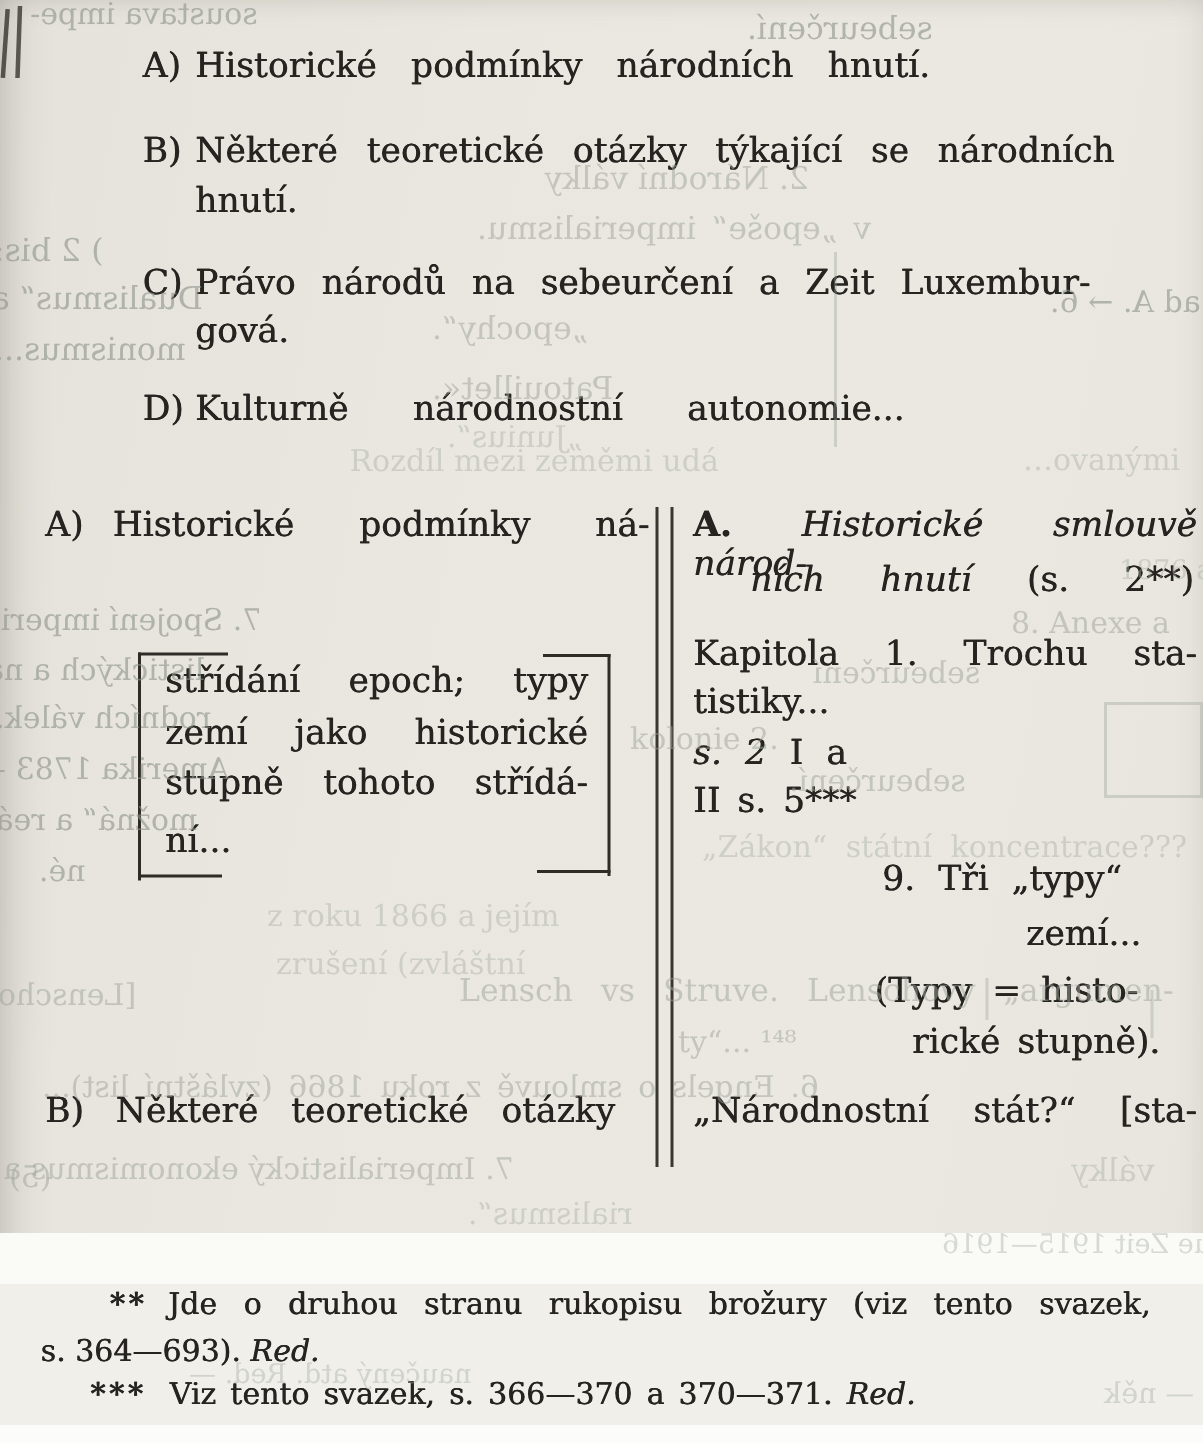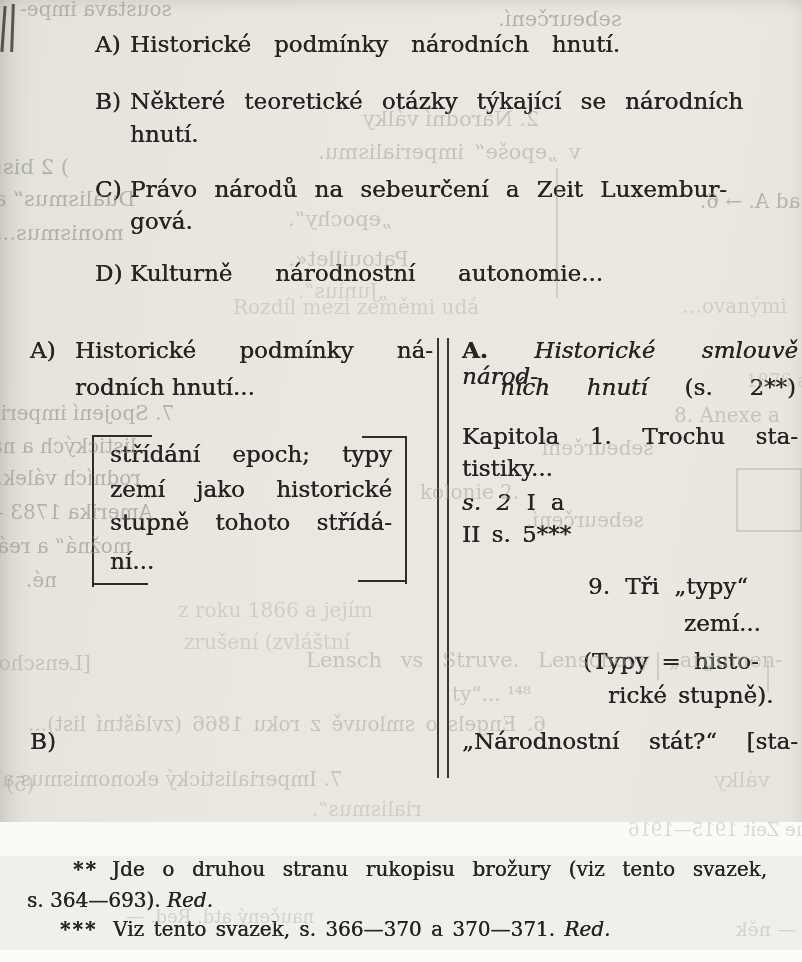--- a/index.html
+++ b/index.html
@@ -49,36 +49,36 @@
 
   <div class="abs t" style="left:95px;top:176px;">C)</div>
   <div class="abs t just" style="left:130px;top:176px;width:597px;">Právo národů na sebeurčení a Zeit Luxembur-</div>
   <div class="abs t" style="left:130px;top:208px;">gová.</div>
 
   <div class="abs t" style="left:95px;top:260px;">D)</div>
   <div class="abs t just" style="left:130px;top:260px;width:473px;">Kulturně národnostní autonomie...</div>
 
   <div class="abs t" style="left:30px;top:337px;">A)</div>
   <div class="abs t just" style="left:75px;top:337px;width:358px;">Historické podmínky ná-</div>
-  <div class="abs t" style="left:75px;top:374px;">rodních hnutí...</div>
 
   <div>
     <div class="stub" style="left:92px;top:435px;width:2px;height:152px;"></div>
     <div class="stub" style="left:92px;top:435px;width:60px;height:2px;"></div>
     <div class="stub" style="left:92px;top:583px;width:56px;height:2px;"></div>
     <div class="stub" style="left:405px;top:436px;width:2px;height:148px;"></div>
     <div class="stub" style="left:362px;top:436px;width:45px;height:2px;"></div>
     <div class="stub" style="left:358px;top:580px;width:49px;height:2px;"></div>
   </div>
   <div class="abs t just" style="left:110px;top:441px;width:282px;">střídání epoch; typy</div>
   <div class="abs t just" style="left:110px;top:476px;width:282px;">zemí jako historické</div>
   <div class="abs t just" style="left:110px;top:509px;width:282px;">stupně tohoto střídá-</div>
   <div class="abs t" style="left:110px;top:548px;">ní...</div>
 
   <div class="abs t" style="left:30px;top:728px;">B)</div>
+  <div class="abs t just" style="left:77px;top:728px;width:333px;">Některé teoretické otázky</div>
 
   <div class="abs" style="left:437px;top:338px;width:8px;height:440px;border-left:2px solid #3a3632;border-right:2px solid #3a3632;"></div>
 
   <div class="abs t just" style="left:462px;top:337px;width:336px;">
     <span class="b">A.</span>
     <span class="it">Historické smlouvě národ-</span>
   </div>
   <div class="abs t just" style="left:500px;top:374px;width:296px;">
     <span class="it">ních hnutí</span>
     <span>(s. 2**)</span>
@@ -137,20 +137,21 @@
     <div class="bleed sh1 m" style="left: -16px; top: 435px; font-size: 20px;">listických a ná-</div>
     <div class="bleed sh1 m" style="left: -16px; top: 467px; font-size: 20px;">rodních válek...</div>
     <div class="bleed sh1 m" style="left: -16px; top: 501px; font-size: 20px;">Amerika 1783 —</div>
     <div class="bleed sh1 m" style="left: -16px; top: 535px; font-size: 20px;">možná“ a reál-</div>
     <div class="bleed sh1 m" style="left: 26px; top: 569px; font-size: 20px;">né.</div>
     <div class="bleed sh2" style="left: 746px; top: 371px; font-size: 18px;">1876 a 1912</div>
     <div class="bleed sh0" style="left: 674px; top: 404px; font-size: 20px;">8. Anexe a</div>
     <div class="bleed sh0 m" style="left: 542px; top: 437px; font-size: 20px;">sebeurčení</div>
     <div class="bleed sh0" style="left: 420px; top: 481px; font-size: 20px;">kolonie 2.</div>
     <div class="bleed sh0 m" style="left: 526px; top: 509px; font-size: 20px;">sebeurčení.</div>
+    <div class="bleed sh2" style="left: 468px; top: 553px; font-size: 20px; word-spacing: 6px;">„Zákon“ státní koncentrace???</div>
     <div class="bleed sh2" style="left: 178px; top: 599px; font-size: 20px;">z roku 1866 a jejím</div>
     <div class="bleed sh2" style="left: 184px; top: 631px; font-size: 20px;">zrušení (zvláštní</div>
     <div class="bleed sh0" style="left: 306px; top: 649px; font-size: 21px; word-spacing: 12px;">Lensch vs Struve. Lenschovy „argumen-</div>
     <div class="bleed sh0 m" style="left: -24px; top: 652px; font-size: 20px;">[Lenschovy</div>
     <div class="bleed sh0" style="left: 452px; top: 683px; font-size: 20px;">ty“...  ¹⁴⁸</div>
     <div class="bleed sh0 m" style="left: 28px; top: 713px; font-size: 20px; word-spacing: 4px;">6. Engels o smlouvě z roku 1866 (zvláštní list)...</div>
     <div class="bleed sh0 m" style="left: -120px; top: 768px; font-size: 20px;">7. Imperialistický ekonomismus a „ultraimpe-</div>
     <div class="bleed sh0 m" style="left: 6px; top: 773px; font-size: 20px;">(5)</div>
     <div class="bleed sh2 m" style="left: 714px; top: 769px; font-size: 21px;">války</div>
     <div class="bleed sh2 m" style="left: 312px; top: 798px; font-size: 20px;">rialismus“.</div>

